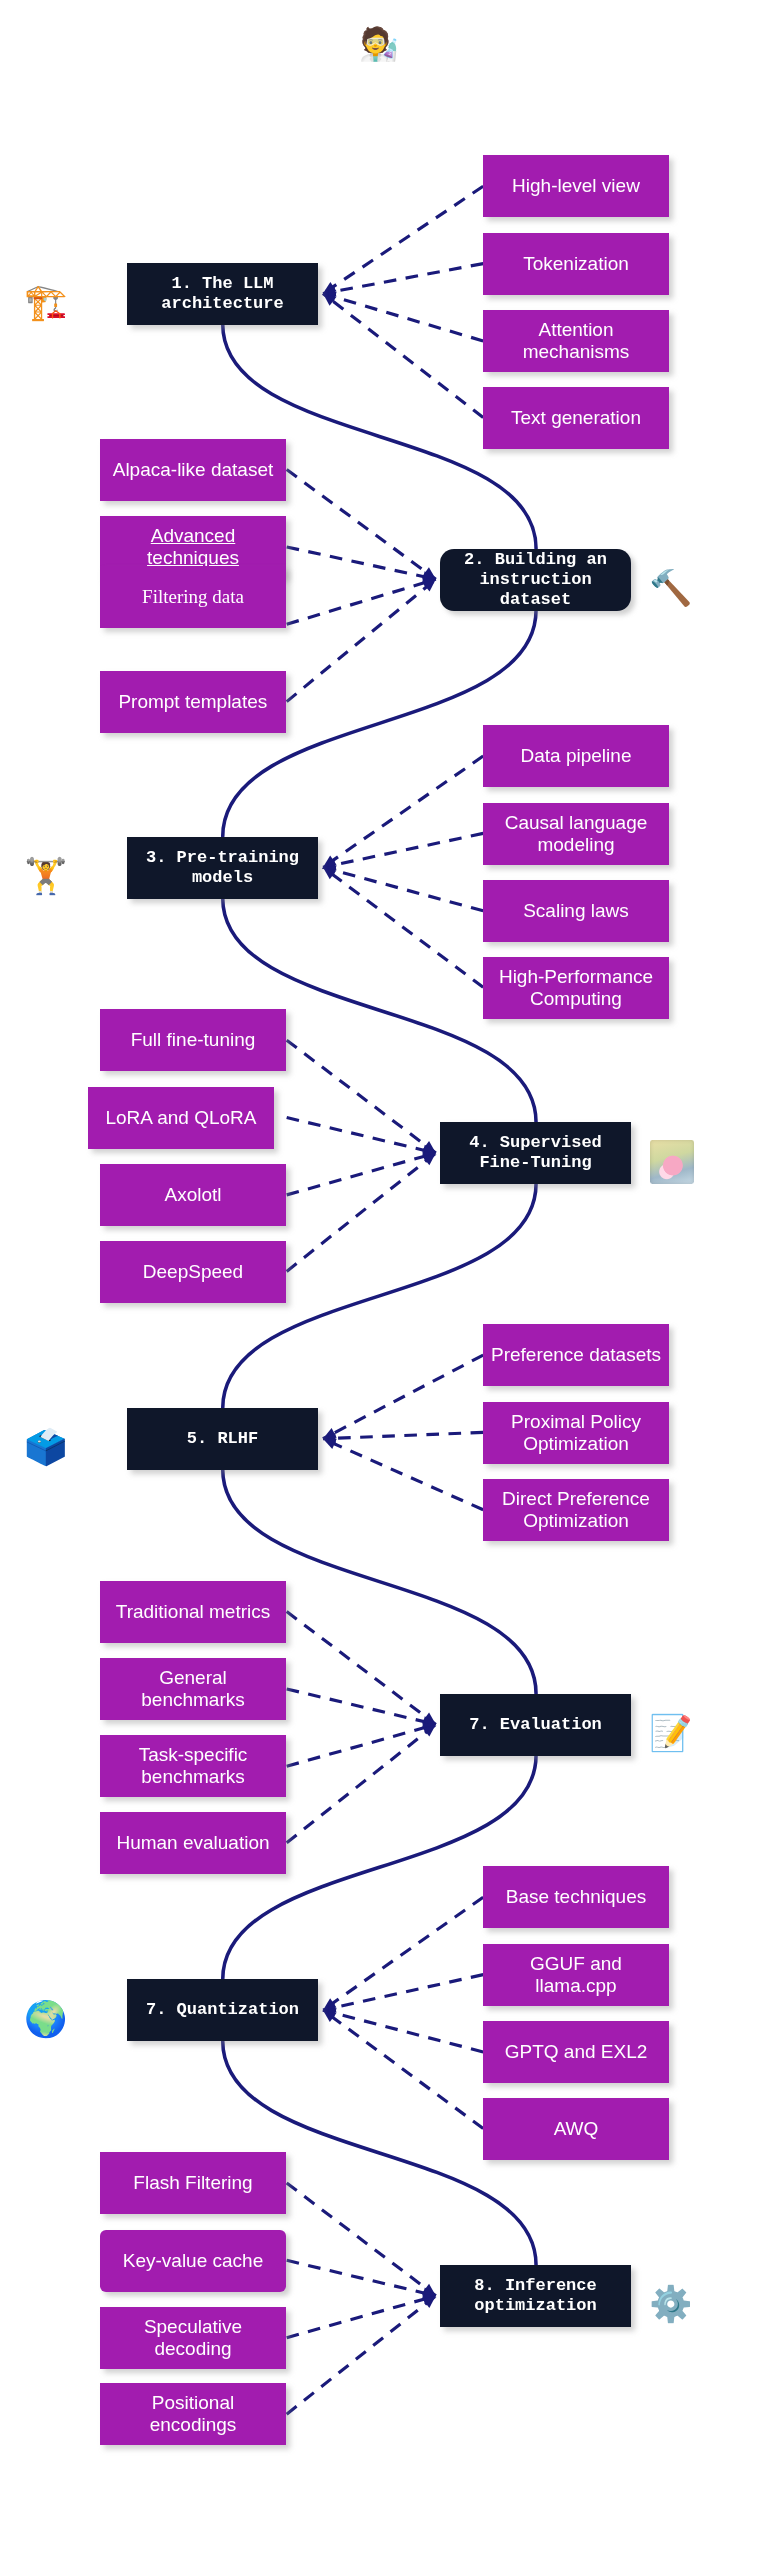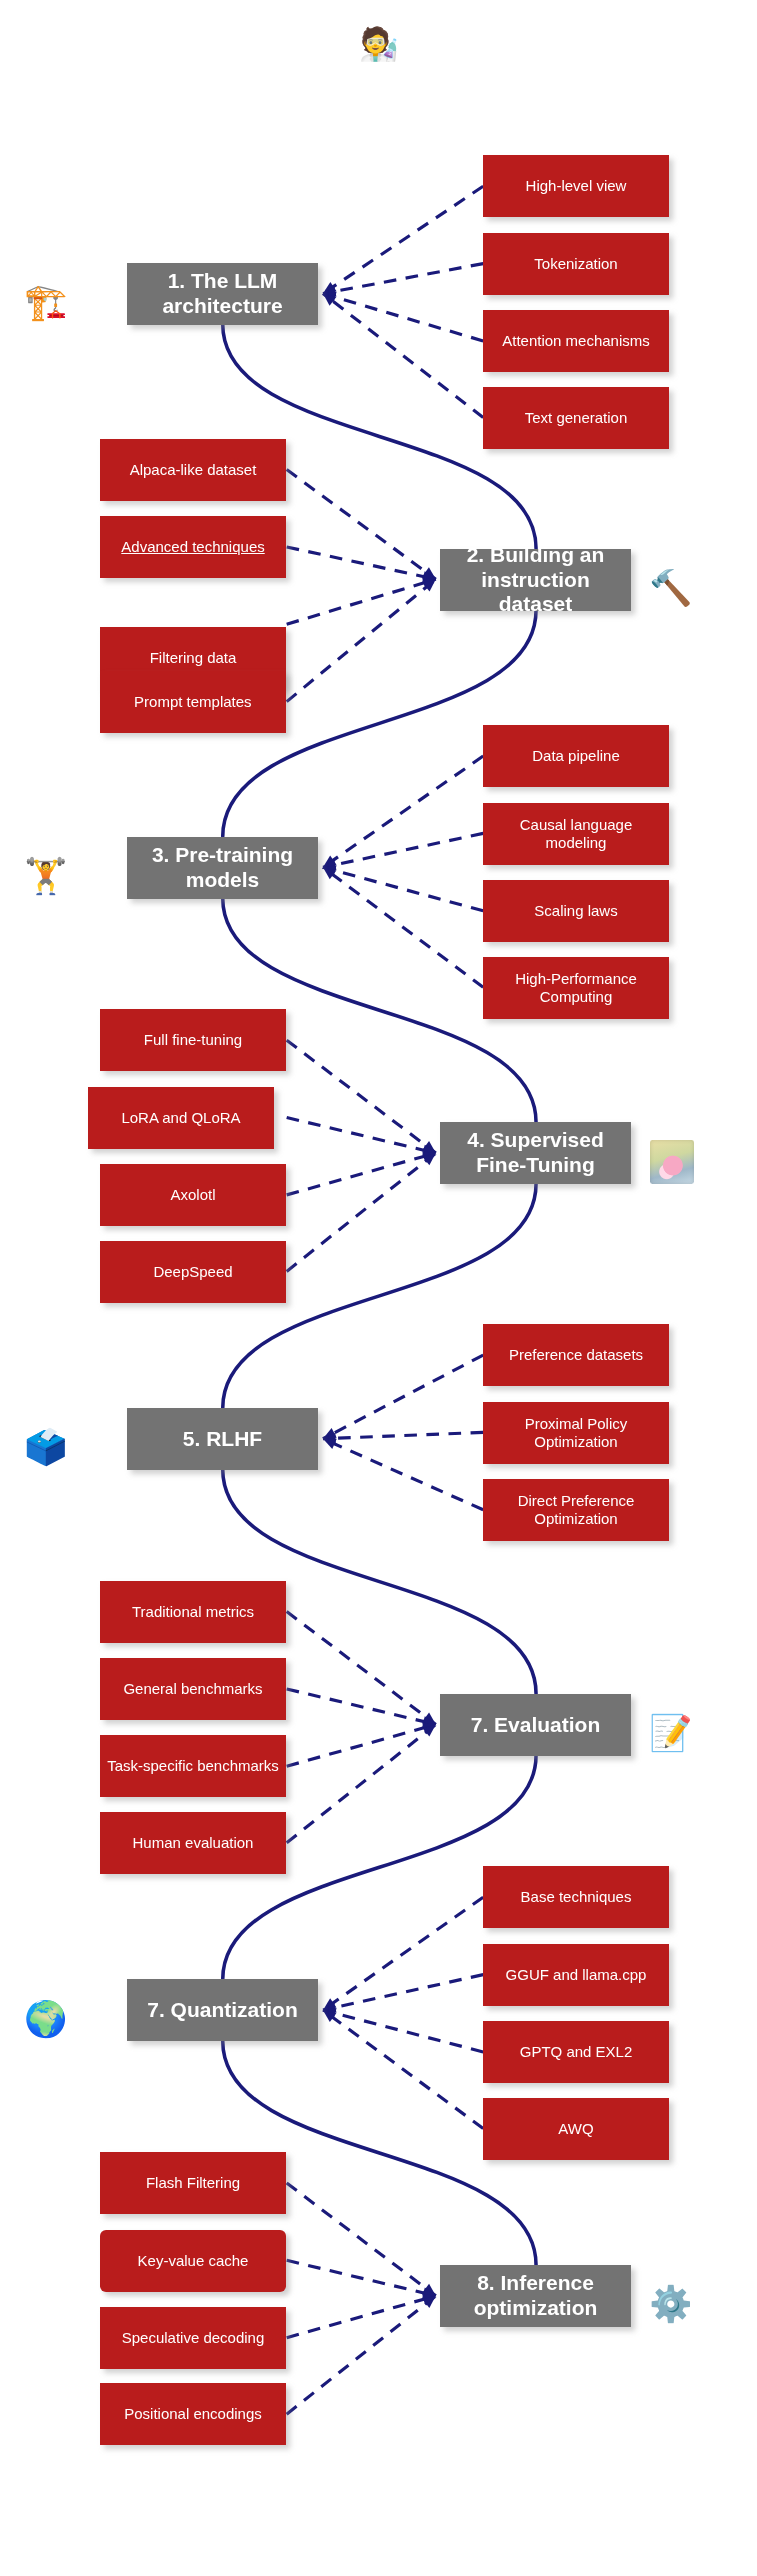--- a/index.html
+++ b/index.html
@@ -35,29 +35,30 @@
     display:flex;
     align-items:center;
     justify-content:center;
     text-align:center;
     color:#ffffff;
     box-shadow:4px 4px 5.5px rgba(140,140,140,0.40);
     padding:3.2px 6.3px;
     line-height:1.18;
   }
   .main-node{
-    background:#737373;
-    font-size:21px;
+    background:#0f172a;
+    font-size:17px;
     font-weight:bold;
     width:191px;
     height:62px;
+    font-family:Liberation Mono, monospace;
   }
   .leaf-node{
-    background:#b91c1c;
-    font-size:15px;
+    background:#a21caf;
+    font-size:19px;
     font-weight:normal;
     width:186px;
     height:62px;
   }
   .side-icon{
     position:absolute;
     width:51px;height:51px;
     display:flex;align-items:center;justify-content:center;
     font-size:35px;
     line-height:1;
@@ -164,31 +165,31 @@
       </div>
       <div class="node leaf-node" style="left: 483px; top: 233px;">
         <span>Tokenization</span>
       </div>
       <div class="node leaf-node" style="left: 483px; top: 310px;">
         <span>Attention mechanisms</span>
       </div>
       <div class="node leaf-node" style="left: 483px; top: 387px;">
         <span>Text generation</span>
       </div>
-      <div class="node main-node" style="left: 440px; top: 549px;">
+      <div class="node main-node" style="left: 440px; top: 549px; border-radius: 14px;">
         <span>2. Building an instruction dataset</span>
       </div>
       <div class="side-icon" style="left: 646px; top: 562px;">🔨</div>
       <div class="node leaf-node" style="left: 100px; top: 439px;">
         <span>Alpaca-like dataset</span>
       </div>
       <div class="node leaf-node" style="left: 100px; top: 516px; text-decoration: underline;">
         <span>Advanced techniques</span>
       </div>
-      <div class="node leaf-node" style="left: 100px; top: 627px;">
+      <div class="node leaf-node" style="left: 100px; top: 566px; font-family: Liberation Serif, serif;">
         <span>Filtering data</span>
       </div>
       <div class="node leaf-node" style="left: 100px; top: 671px; padding-left: 6px;">
         <span>Prompt templates</span>
       </div>
       <div class="node main-node" style="left: 127px; top: 837px;">
         <span>3. Pre-training models</span>
       </div>
       <div class="side-icon" style="left: 20.5px; top: 850px;">🏋️</div>
       <div class="node leaf-node" style="left: 483px; top: 725px;">

